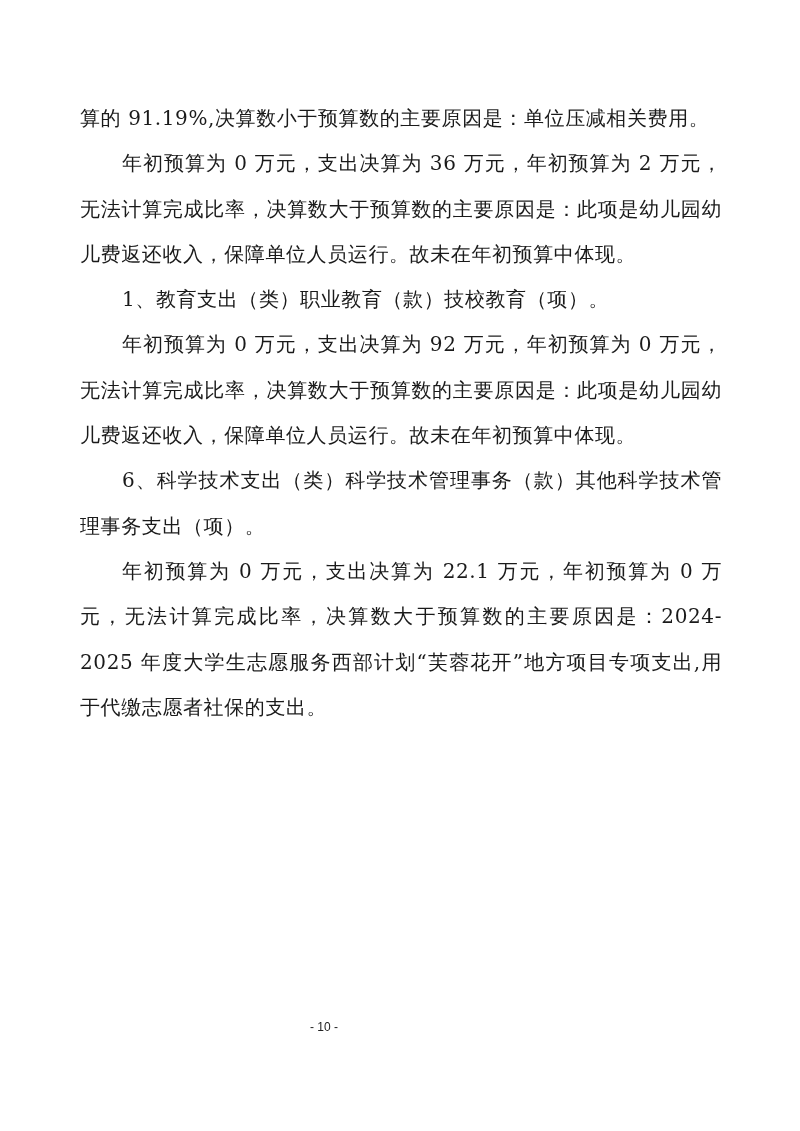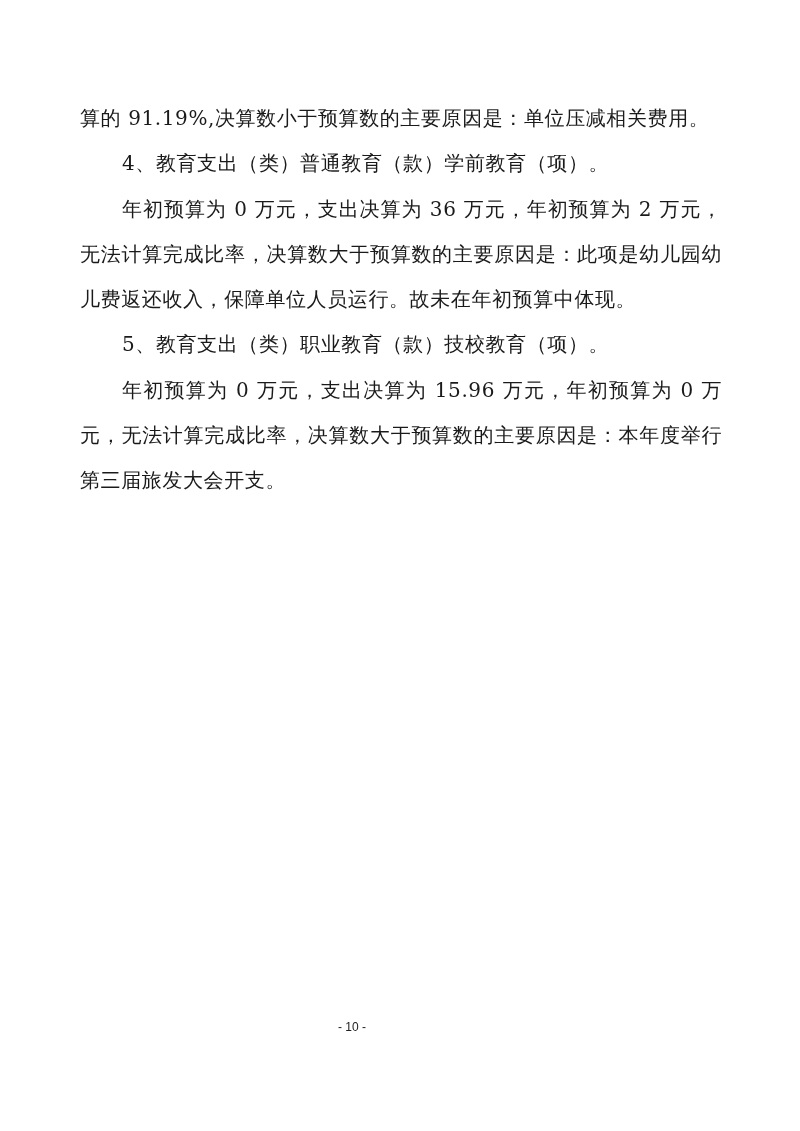--- a/index.html
+++ b/index.html
@@ -14,28 +14,28 @@
     font-size: 20px; line-height: 45.3px;
     letter-spacing: 0.6px;
     text-align: justify;
   }
   .para { margin: 0; }
   .indent { text-indent: 42px; }
   .footer {
     position: absolute; left: 0; width: 648px; top: 1020px;
     text-align: center; font-size: 12px; color: #222;
     font-family: "Liberation Sans", sans-serif;
-    padding-left: 28px;
   }
 </style>
 </head>
 <body>
 
 <div class="page">
   <div class="body-text">
     <p class="para">算的 91.19%,决算数小于预算数的主要原因是：单位压减相关费用。</p>
-    <p class="para indent">4、教育支出（类）普通教育（款）学前教育（项）。</p>
     <p class="para indent">年初预算为 0 万元，支出决算为 36 万元，年初预算为 2 万元，无法计算完成比率，决算数大于预算数的主要原因是：此项是幼儿园幼儿费返还收入，保障单位人员运行。故未在年初预算中体现。</p>
-    <p class="para indent">5、教育支出（类）职业教育（款）技校教育（项）。</p>
-    <p class="para indent">年初预算为 0 万元，支出决算为 15.96 万元，年初预算为 0 万元，无法计算完成比率，决算数大于预算数的主要原因是：本年度举行第三届旅发大会开支。</p>
+    <p class="para indent">1、教育支出（类）职业教育（款）技校教育（项）。</p>
+    <p class="para indent">年初预算为 0 万元，支出决算为 92 万元，年初预算为 0 万元，无法计算完成比率，决算数大于预算数的主要原因是：此项是幼儿园幼儿费返还收入，保障单位人员运行。故未在年初预算中体现。</p>
+    <p class="para indent">6、科学技术支出（类）科学技术管理事务（款）其他科学技术管理事务支出（项）。</p>
+    <p class="para indent">年初预算为 0 万元，支出决算为 22.1 万元，年初预算为 0 万元，无法计算完成比率，决算数大于预算数的主要原因是：2024-2025 年度大学生志愿服务西部计划“芙蓉花开”地方项目专项支出,用于代缴志愿者社保的支出。</p>
   </div>
   <div class="footer">- 10 -</div>
 </div>
 
 </body></html>

